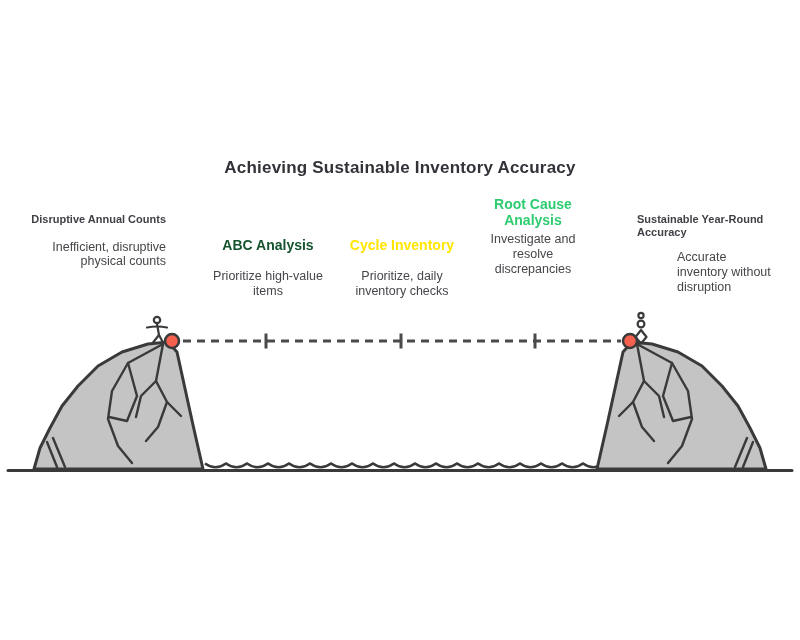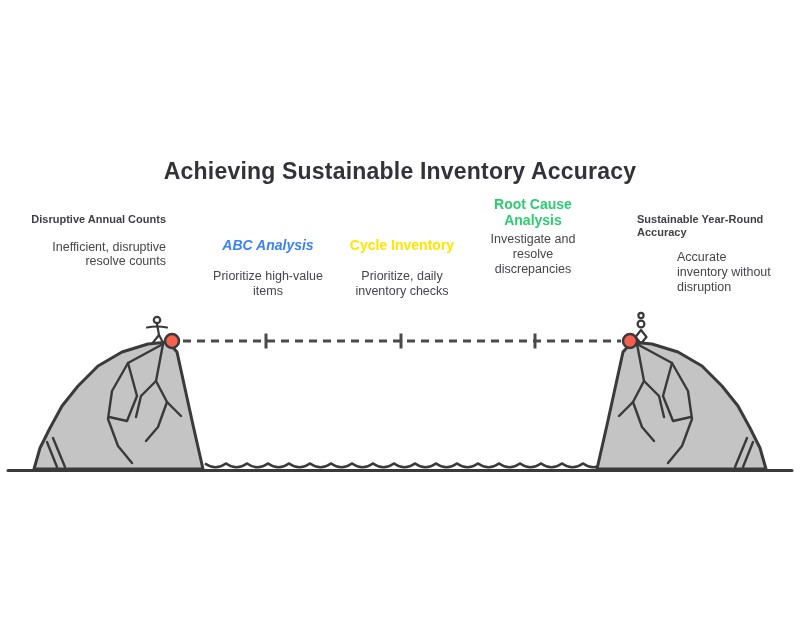--- a/index.html
+++ b/index.html
@@ -8,21 +8,21 @@
     position: relative;
     width: 800px;
     height: 640px;
     background: var(--background, #fff);
     overflow: hidden;
   }
   .page-title {
     position: absolute;
     left: 0; right: 0; top: 158px;
     text-align: center;
-    font-size: 23px;
+    font-size: 17px;
     font-weight: 700;
     letter-spacing: 0.2px;
     color: var(--title-text, #323238);
   }
   .stage-col { position: absolute; }
   .stage-label {
     font-weight: 700;
     line-height: 1.15;
   }
   .stage-desc {
@@ -107,25 +107,25 @@
 
     <g class="figure">
       <circle cx="641" cy="315.5" r="2.6"></circle>
       <circle cx="641" cy="324" r="3.4"></circle>
       <polygon points="641,330 646.5,337 641,343.5 635.5,337"></polygon>
     </g>
   </svg>
 
   <div class="stage-col col-1">
     <div class="stage-label" style="color: rgb(63, 63, 70);">Disruptive Annual Counts</div>
-    <div class="stage-desc">Inefficient, disruptive resolve counts</div>
+    <div class="stage-desc">Inefficient, disruptive physical counts</div>
   </div>
 
   <div class="stage-col col-2">
-    <div class="stage-label" style="color: #3b82f6; font-style: italic;">ABC Analysis</div>
+    <div class="stage-label" style="color: #14532d;">ABC Analysis</div>
     <div class="stage-desc">Prioritize high-value items</div>
   </div>
 
   <div class="stage-col col-3">
     <div class="stage-label" style="color: rgb(255, 230, 0);">Cycle Inventory</div>
     <div class="stage-desc">Prioritize, daily inventory checks</div>
   </div>
 
   <div class="stage-col col-4">
     <div class="stage-label" style="color: rgb(46, 204, 113);">Root Cause Analysis</div>

